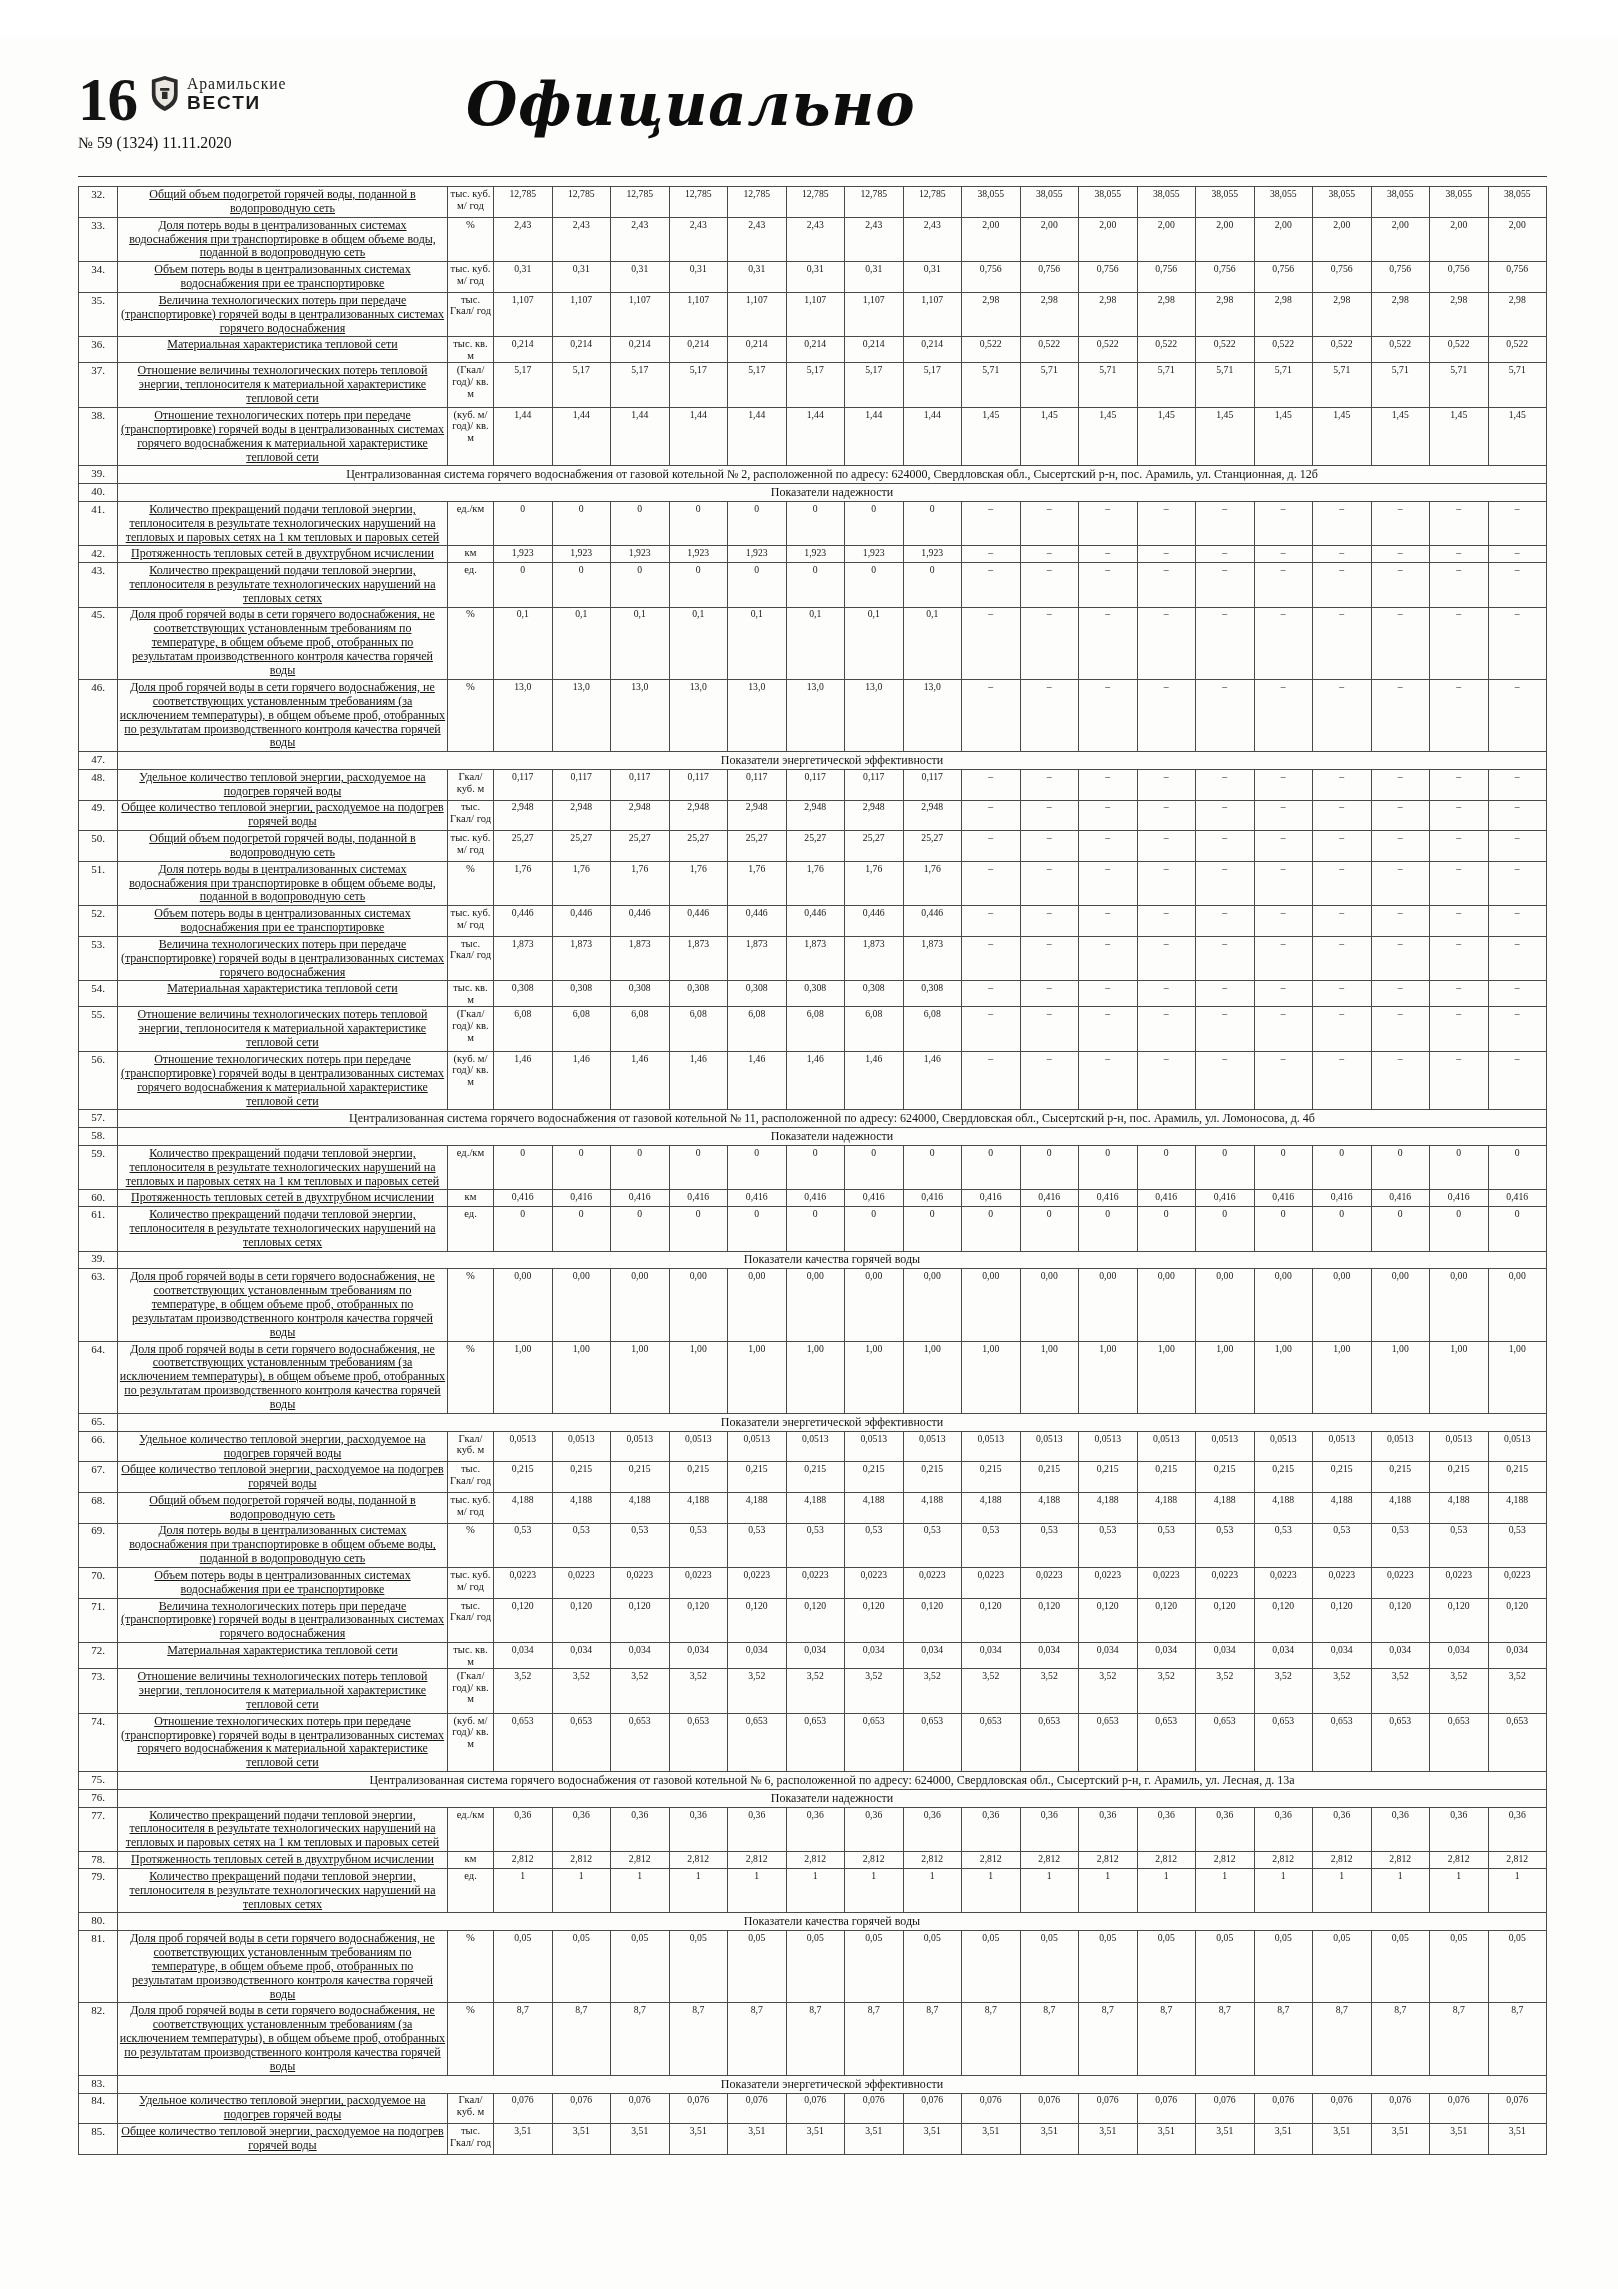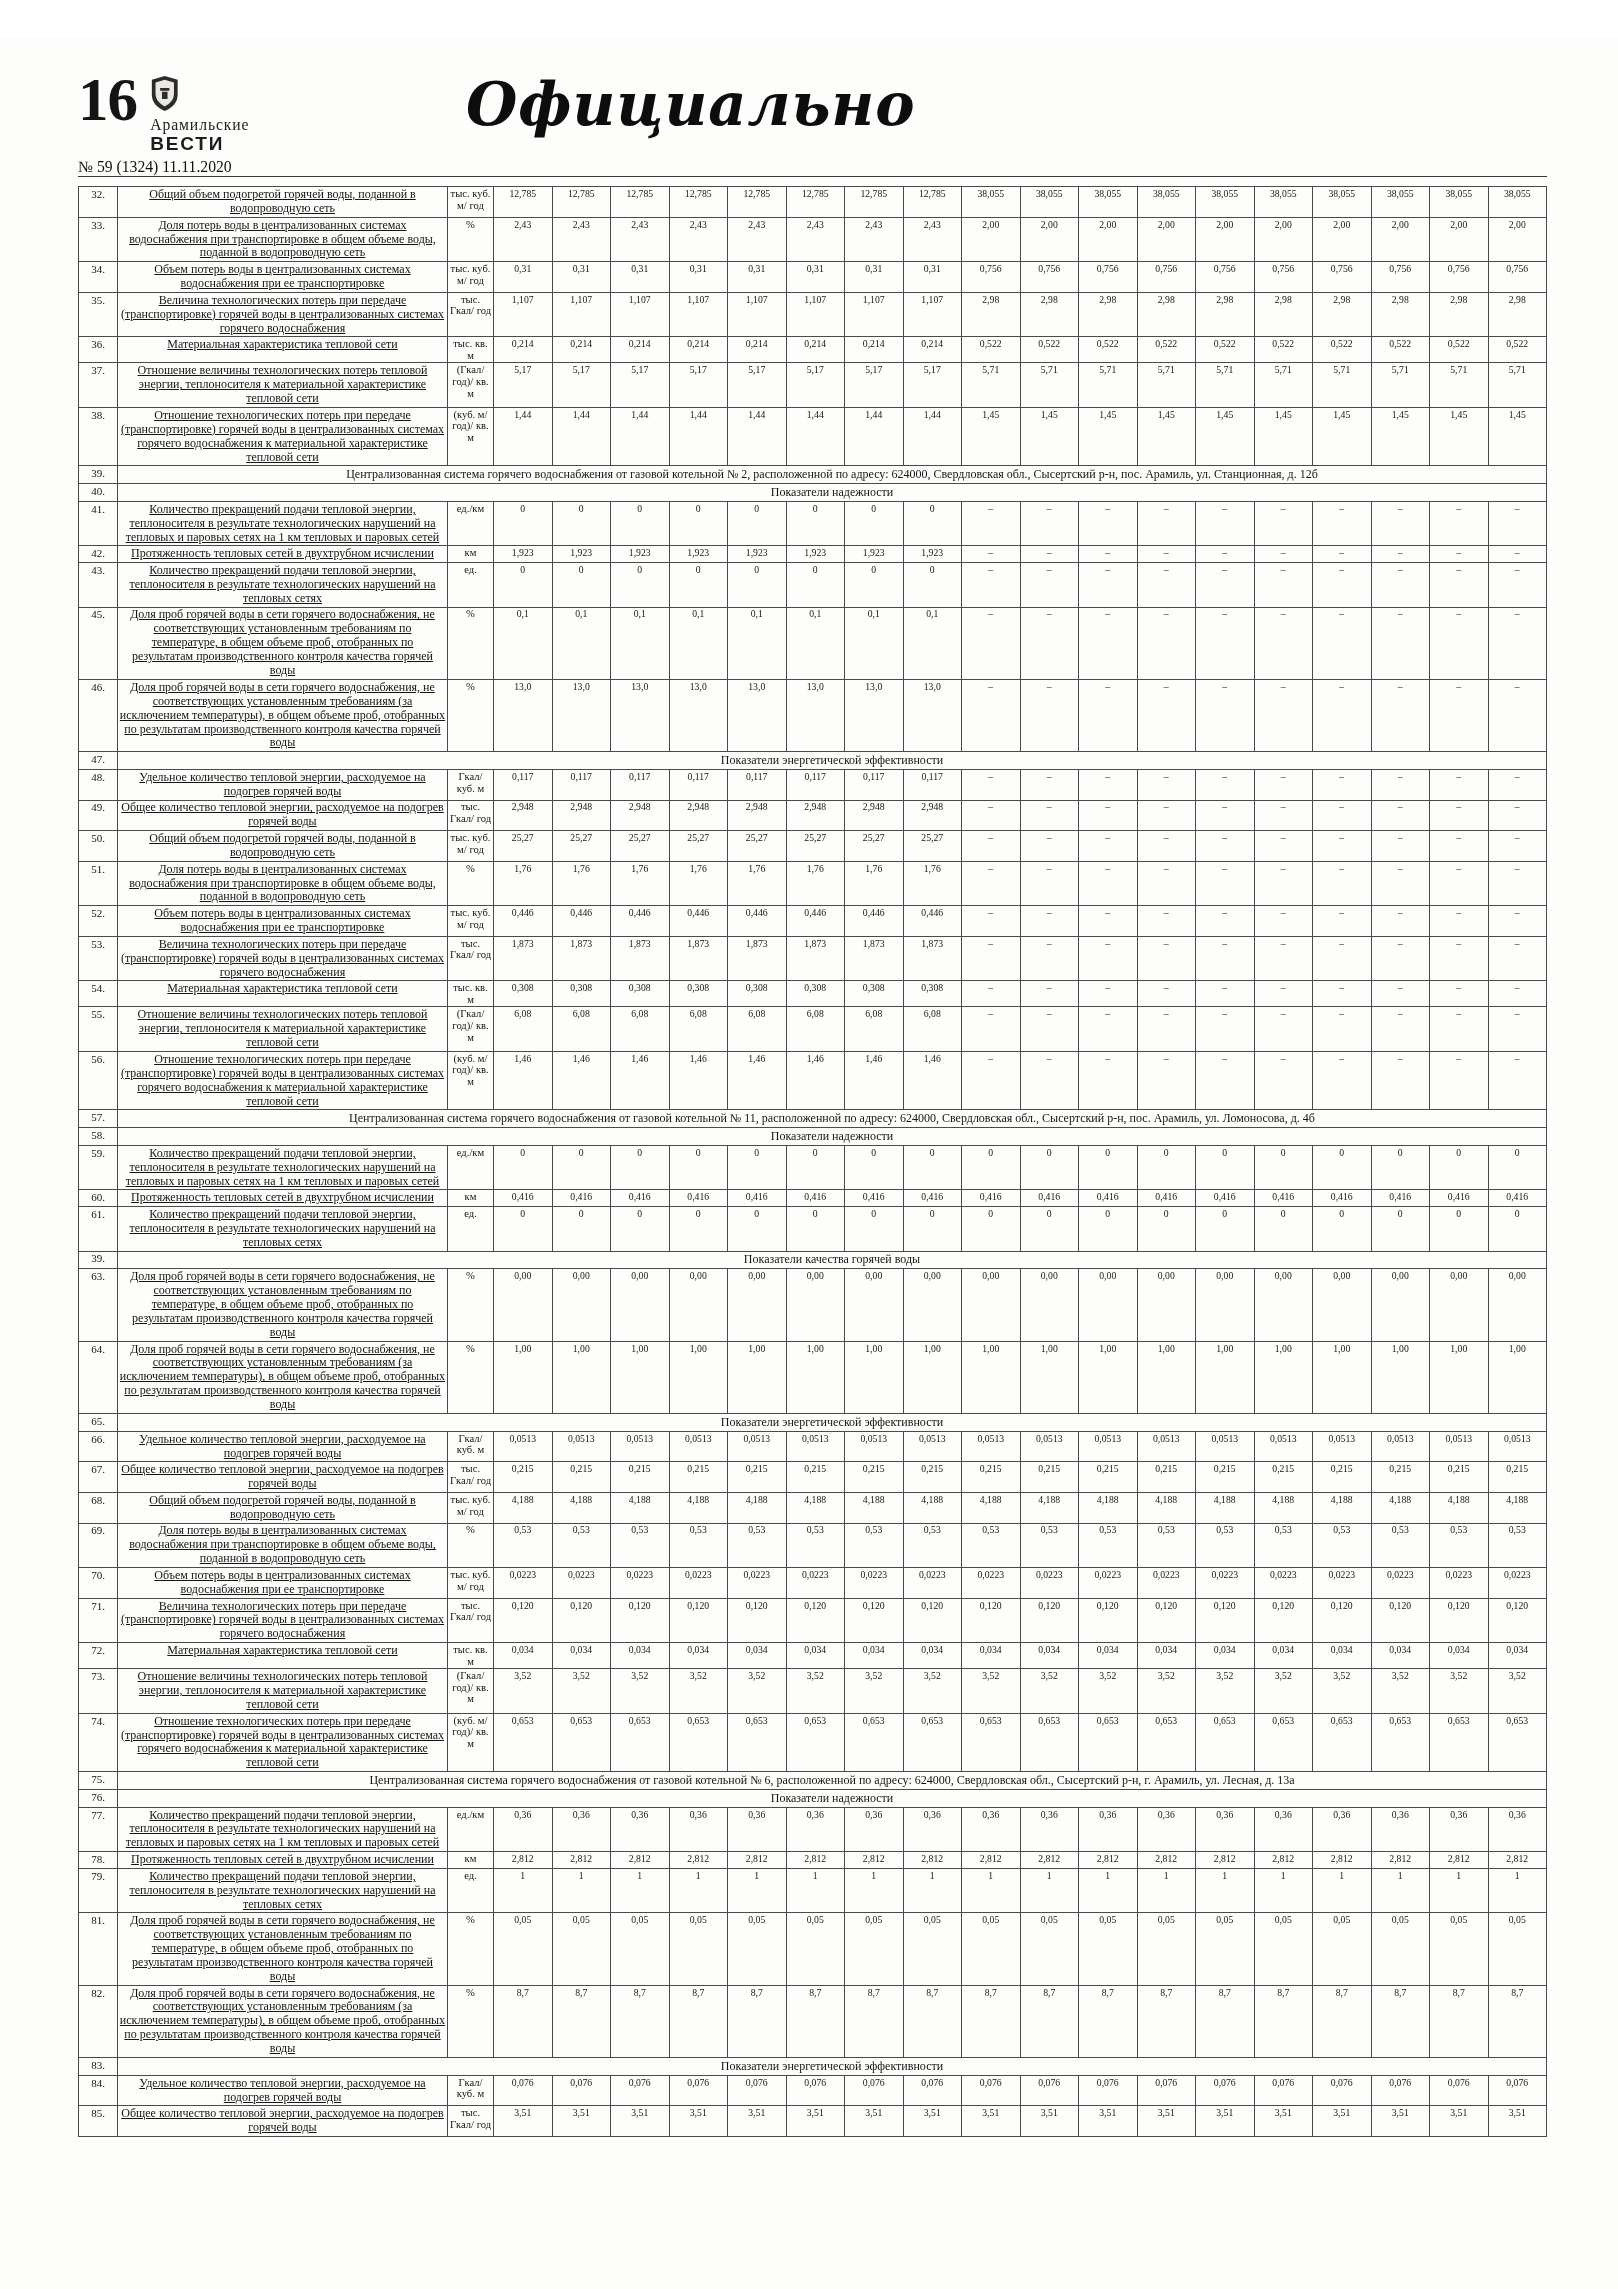--- a/index.html
+++ b/index.html
@@ -15,21 +15,21 @@
   }
   
   .header { position:relative; height:140px; padding:35px 72px 0 78px; }
   .header-left-top { display:flex; align-items:flex-start; }
   .pageno {
     font-family:"Liberation Serif", serif;
     font-weight:bold;
     font-size:61px; line-height:0.95;
     letter-spacing:-0.9px;
   }
-  .brand { display:flex; align-items:flex-start; margin-left:13px; margin-top:3.7px;flex-direction:column; }
+  .brand { display:flex; align-items:flex-start; margin-left:13px; margin-top:3.7px; }
   .crest { display:inline-block; margin-right:7.4px; }
   .brand-text { display:flex; flex-direction:column; }
   .brand-top {
     font-family:"Liberation Serif", serif;
     font-size:15.7px; letter-spacing:0.9px; color:#222;
   }
   .brand-bottom {
     font-family:"Liberation Sans", sans-serif;
     font-weight:bold; font-size:19px; line-height:1.0;
     letter-spacing:1.8px; color:#1c1c1c;
@@ -1027,20 +1027,24 @@
             <td class="val">1</td>
             <td class="val">1</td>
             <td class="val">1</td>
             <td class="val">1</td>
             <td class="val">1</td>
             <td class="val">1</td>
             <td class="val">1</td>
             <td class="val">1</td>
           </tr>
           <tr>
+            <td class="num">80.</td>
+            <td class="span" colspan="20">Показатели качества горячей воды</td>
+          </tr>
+          <tr>
             <td class="num">81.</td>
             <td class="desc">Доля проб горячей воды в сети горячего водоснабжения, не соответствующих установленным требованиям по температуре, в общем объеме проб, отобранных по результатам производственного контроля качества горячей воды</td>
             <td class="unit">%</td>
             <td class="val">0,05</td>
             <td class="val">0,05</td>
             <td class="val">0,05</td>
             <td class="val">0,05</td>
             <td class="val">0,05</td>
             <td class="val">0,05</td>
             <td class="val">0,05</td>

